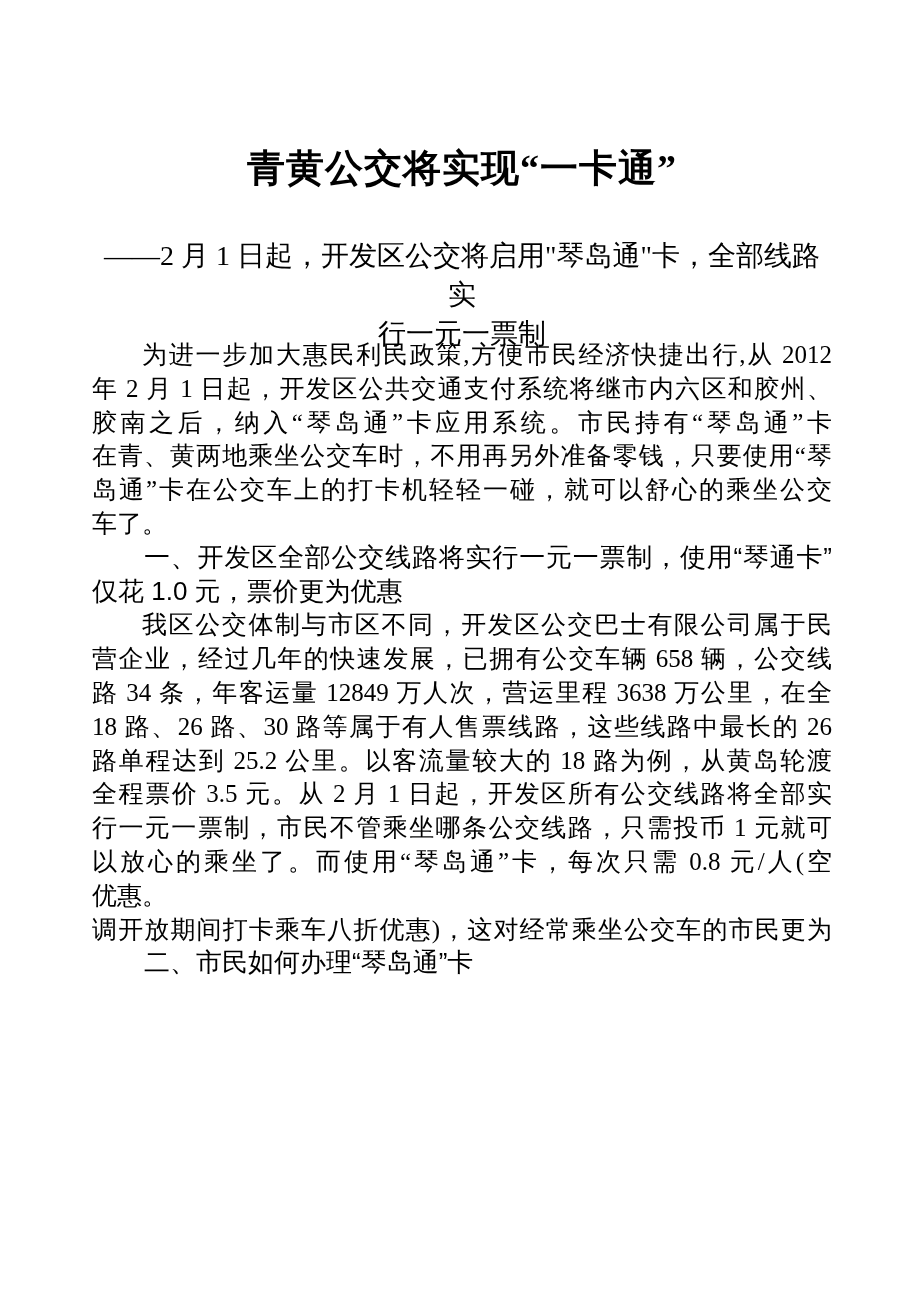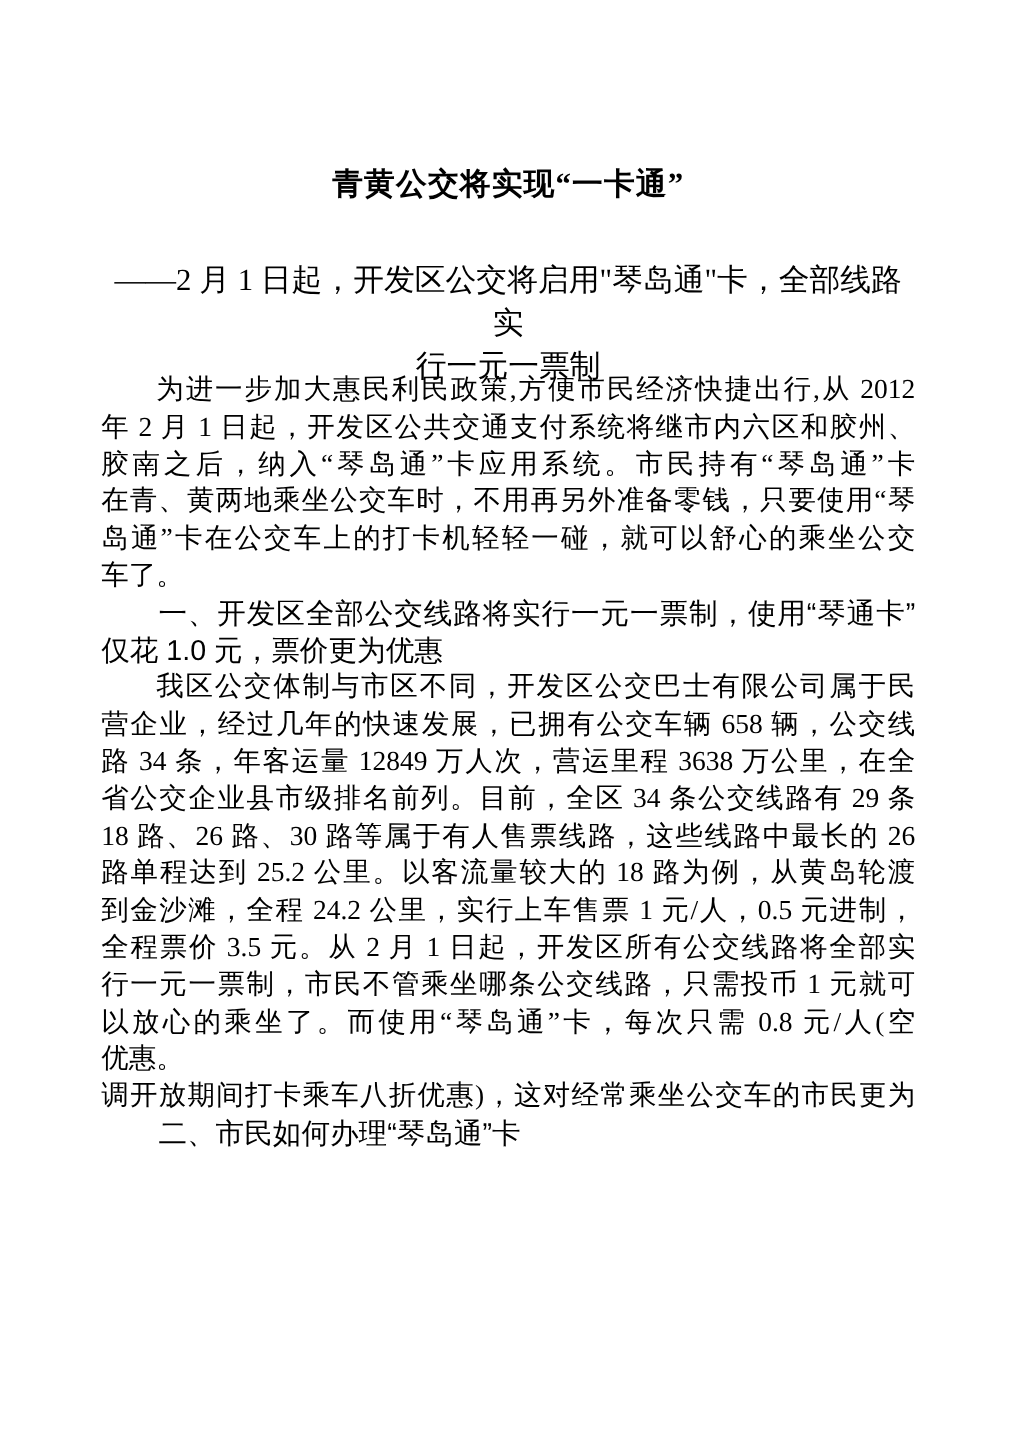--- a/index.html
+++ b/index.html
@@ -12,21 +12,21 @@
     font-family: "Liberation Serif", "DejaVu Serif", serif;
     overflow: hidden;
     margin: 0 auto;
   }
   .doc-title {
     position: absolute;
     left: 92px;
     top: 142px;
     width: 740px;
     margin: 0;
-    font-size: 28px;
+    font-size: 38px;
     line-height: 52px;
     font-weight: bold;
     text-align: center;
     letter-spacing: 1px;
     font-family: "Liberation Serif", "DejaVu Serif", serif;
   }
   .doc-subtitle {
     position: absolute;
     left: 92px;
     top: 236px;
@@ -79,24 +79,22 @@
         <div class="line last">车了。</div>
       </div>
       <div class="block heading">
         <div class="line indent">一、开发区全部公交线路将实行一元一票制，使用“琴通卡”</div>
         <div class="line last">仅花 1.0 元，票价更为优惠</div>
       </div>
       <div class="block paragraph">
         <div class="line indent">我区公交体制与市区不同，开发区公交巴士有限公司属于民</div>
         <div class="line">营企业，经过几年的快速发展，已拥有公交车辆 658 辆，公交线</div>
         <div class="line">路 34 条，年客运量 12849 万人次，营运里程 3638 万公里，在全</div>
-        <div class="line">省公交企业县市级排名前列。目前，全区 34 条公交线路有 29 条</div>
         <div class="line">18 路、26 路、30 路等属于有人售票线路，这些线路中最长的 26</div>
         <div class="line">路单程达到 25.2 公里。以客流量较大的 18 路为例，从黄岛轮渡</div>
-        <div class="line">到金沙滩，全程 24.2 公里，实行上车售票 1 元/人，0.5 元进制，</div>
         <div class="line">全程票价 3.5 元。从 2 月 1 日起，开发区所有公交线路将全部实</div>
         <div class="line">行一元一票制，市民不管乘坐哪条公交线路，只需投币 1 元就可</div>
         <div class="line">以放心的乘坐了。而使用“琴岛通”卡，每次只需 0.8 元/人(空</div>
         <div class="line last">优惠。</div>
         <div class="line">调开放期间打卡乘车八折优惠)，这对经常乘坐公交车的市民更为</div>
       </div>
       <div class="block heading">
         <div class="line indent last">二、市民如何办理“琴岛通”卡</div>
       </div>
     </div>

